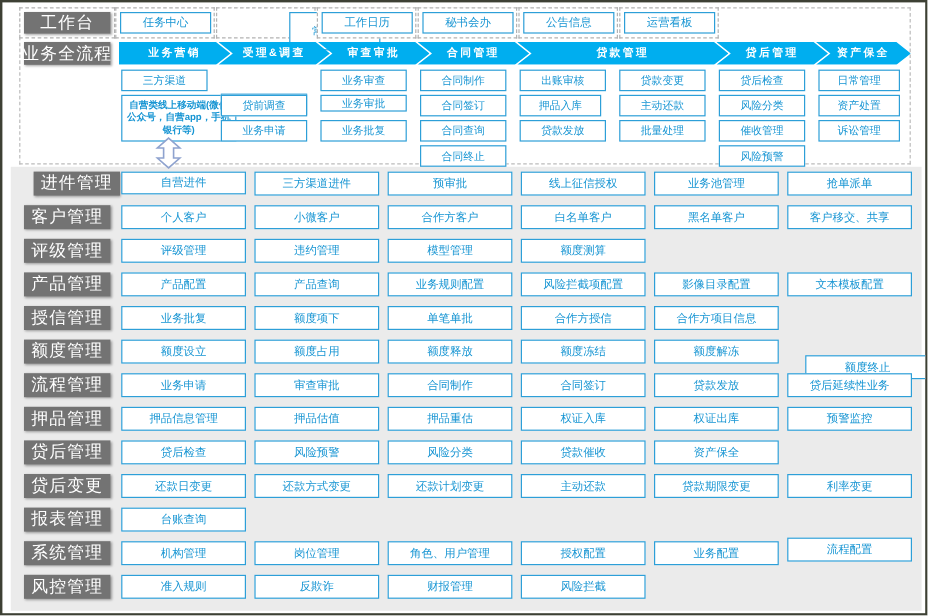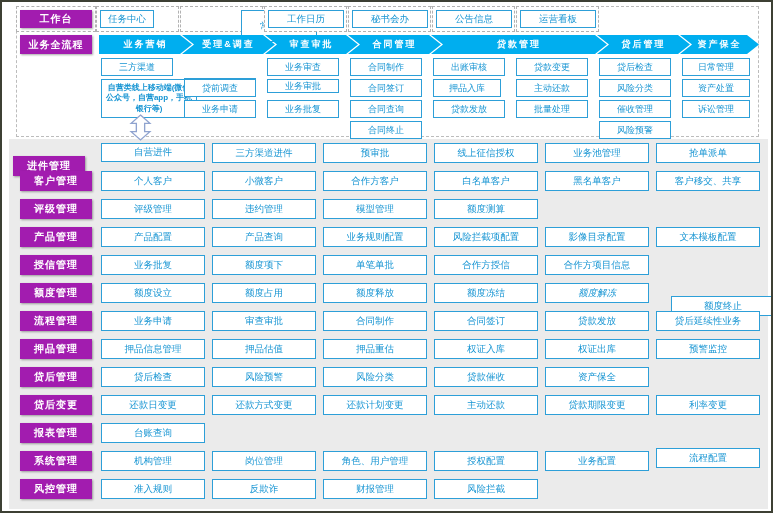--- a/index.html
+++ b/index.html
@@ -8,21 +8,21 @@
     border:2px solid #3d4034;background:#fff;overflow:hidden;
     font-family:"Liberation Sans","DejaVu Sans",sans-serif;
   }
   .outline{
     position:absolute;border:1px dashed #bcbcbc;box-sizing:border-box;
   }
   .dcell{
     position:absolute;border:1px dashed #b2b2b2;box-sizing:border-box;background:#fff;
   }
   .glabel{
-    position:absolute;background:#a21caf;color:#fff;font-size:10px;font-weight:bold;
+    position:absolute;background:#737373;color:#fff;font-size:14px;font-weight:normal;
     display:flex;align-items:center;justify-content:center;letter-spacing:1px;
     box-shadow:1px 1px 2px rgba(0,0,0,.35);box-sizing:border-box;white-space:nowrap;
   }
   .btn{
     position:absolute;background:#fff;border:1px solid #2d9fd8;color:#1795d3;
     font-size:9.5px;display:flex;align-items:center;justify-content:center;
     box-sizing:border-box;white-space:nowrap;cursor:pointer;
   }
   .mbtn{font-size:9px;}
   .mbtn.tall{white-space:normal;font-size:8px;line-height:1.3;text-align:center;
@@ -54,21 +54,21 @@
 
   <div class="glabel" style="left:18px;top:33px;width:72px;height:19px;">业务全流程</div>
 
 
   <svg id="updown" style="left:125px;top:112px;" width="27" height="27" viewBox="0 0 26 26">
     <path d="M13 1 L22 9 L17 9 L17 17 L22 17 L13 25 L4 17 L9 17 L9 9 L4 9 Z" fill="#ffffff" stroke="#8fa3cf" stroke-width="1.3"></path>
   </svg>
 
   <div id="dyn">
       <div class="dcell" style="left: 94px; top: 4px; width: 83px; height: 26px;"></div>
-      <div class="btn" style="left: 98px; top: 8px; width: 54px; height: 18px;">任务中心</div>
+      <div class="btn" style="left: 98px; top: 8px; width: 76px; height: 18px;">任务中心</div>
       <div class="dcell" style="left: 178px; top: 4px; width: 83px; height: 26px;"></div>
       <div class="btn" style="left: 192px; top: 8px; width: 76px; height: 32px; margin-left: 47px;">常用功能</div>
       <div class="dcell" style="left: 262px; top: 4px; width: 83px; height: 26px;"></div>
       <div class="btn" style="left: 266px; top: 8px; width: 76px; height: 18px;">工作日历</div>
       <div class="dcell" style="left: 346px; top: 4px; width: 83px; height: 26px;"></div>
       <div class="btn" style="left: 350px; top: 8px; width: 76px; height: 18px;">秘书会办</div>
       <div class="dcell" style="left: 430px; top: 4px; width: 83px; height: 26px;"></div>
       <div class="btn" style="left: 434px; top: 8px; width: 76px; height: 18px;">公告信息</div>
       <div class="dcell" style="left: 514px; top: 4px; width: 83px; height: 26px;"></div>
       <div class="btn" style="left: 518px; top: 8px; width: 76px; height: 18px;">运营看板</div>
@@ -97,21 +97,21 @@
       <div class="btn mbtn" style="left: 514px; top: 56px; width: 72px; height: 18px;">贷款变更</div>
       <div class="btn mbtn" style="left: 514px; top: 77px; width: 72px; height: 18px;">主动还款</div>
       <div class="btn mbtn" style="left: 514px; top: 98px; width: 72px; height: 18px;">批量处理</div>
       <div class="btn mbtn" style="left: 597px; top: 56px; width: 72px; height: 18px;">贷后检查</div>
       <div class="btn mbtn" style="left: 597px; top: 77px; width: 72px; height: 18px;">风险分类</div>
       <div class="btn mbtn" style="left: 597px; top: 98px; width: 72px; height: 18px;">催收管理</div>
       <div class="btn mbtn" style="left: 597px; top: 119px; width: 72px; height: 18px;">风险预警</div>
       <div class="btn mbtn" style="left: 680px; top: 56px; width: 68px; height: 18px;">日常管理</div>
       <div class="btn mbtn" style="left: 680px; top: 77px; width: 68px; height: 18px;">资产处置</div>
       <div class="btn mbtn" style="left: 680px; top: 98px; width: 68px; height: 18px;">诉讼管理</div>
-      <div class="glabel" style="left: 11px; top: 141px; width: 72px; height: 20px; margin-top: 13px;">进件管理</div>
+      <div class="glabel" style="left: 26px; top: 141px; width: 72px; height: 20px;">进件管理</div>
       <div class="btn" style="left: 99px; top: 141px; width: 104px; height: 19px;">自营进件</div>
       <div class="btn" style="left: 210px; top: 141px; width: 104px; height: 20px;">三方渠道进件</div>
       <div class="btn" style="left: 321px; top: 141px; width: 104px; height: 20px;">预审批</div>
       <div class="btn" style="left: 432px; top: 141px; width: 104px; height: 20px;">线上征信授权</div>
       <div class="btn" style="left: 543px; top: 141px; width: 104px; height: 20px;">业务池管理</div>
       <div class="btn" style="left: 654px; top: 141px; width: 104px; height: 20px;">抢单派单</div>
       <div class="glabel" style="left: 18px; top: 169px; width: 72px; height: 20px;">客户管理</div>
       <div class="btn" style="left: 99px; top: 169px; width: 104px; height: 20px;">个人客户</div>
       <div class="btn" style="left: 210px; top: 169px; width: 104px; height: 20px;">小微客户</div>
       <div class="btn" style="left: 321px; top: 169px; width: 104px; height: 20px;">合作方客户</div>
@@ -134,21 +134,21 @@
       <div class="btn" style="left: 99px; top: 253px; width: 104px; height: 20px;">业务批复</div>
       <div class="btn" style="left: 210px; top: 253px; width: 104px; height: 20px;">额度项下</div>
       <div class="btn" style="left: 321px; top: 253px; width: 104px; height: 20px;">单笔单批</div>
       <div class="btn" style="left: 432px; top: 253px; width: 104px; height: 20px;">合作方授信</div>
       <div class="btn" style="left: 543px; top: 253px; width: 104px; height: 20px;">合作方项目信息</div>
       <div class="glabel" style="left: 18px; top: 281px; width: 72px; height: 20px;">额度管理</div>
       <div class="btn" style="left: 99px; top: 281px; width: 104px; height: 20px;">额度设立</div>
       <div class="btn" style="left: 210px; top: 281px; width: 104px; height: 20px;">额度占用</div>
       <div class="btn" style="left: 321px; top: 281px; width: 104px; height: 20px;">额度释放</div>
       <div class="btn" style="left: 432px; top: 281px; width: 104px; height: 20px;">额度冻结</div>
-      <div class="btn" style="left: 543px; top: 281px; width: 104px; height: 20px; font-style: italic;">额度解冻</div>
+      <div class="btn" style="left: 543px; top: 281px; width: 104px; height: 20px;">额度解冻</div>
       <div class="btn" style="left: 654px; top: 294px; width: 104px; height: 20px; margin-left: 15px;">额度终止</div>
       <div class="glabel" style="left: 18px; top: 309px; width: 72px; height: 20px;">流程管理</div>
       <div class="btn" style="left: 99px; top: 309px; width: 104px; height: 20px;">业务申请</div>
       <div class="btn" style="left: 210px; top: 309px; width: 104px; height: 20px;">审查审批</div>
       <div class="btn" style="left: 321px; top: 309px; width: 104px; height: 20px;">合同制作</div>
       <div class="btn" style="left: 432px; top: 309px; width: 104px; height: 20px;">合同签订</div>
       <div class="btn" style="left: 543px; top: 309px; width: 104px; height: 20px;">贷款发放</div>
       <div class="btn" style="left: 654px; top: 309px; width: 104px; height: 20px;">贷后延续性业务</div>
       <div class="glabel" style="left: 18px; top: 337px; width: 72px; height: 20px;">押品管理</div>
       <div class="btn" style="left: 99px; top: 337px; width: 104px; height: 20px;">押品信息管理</div>

